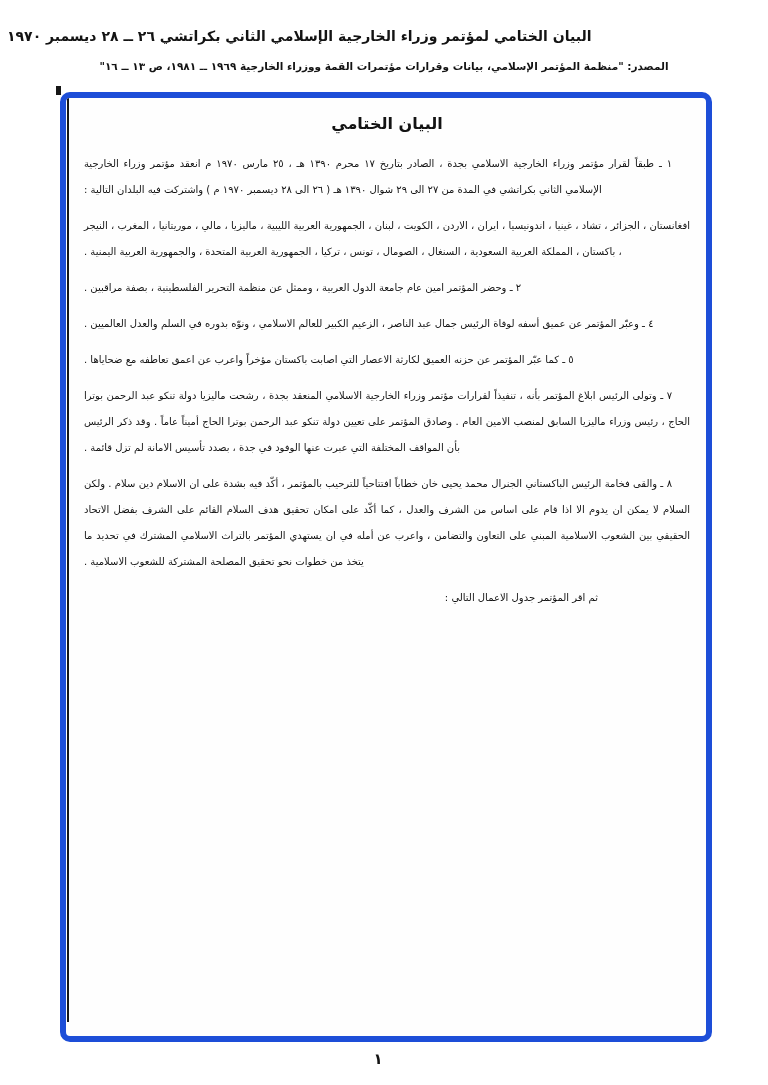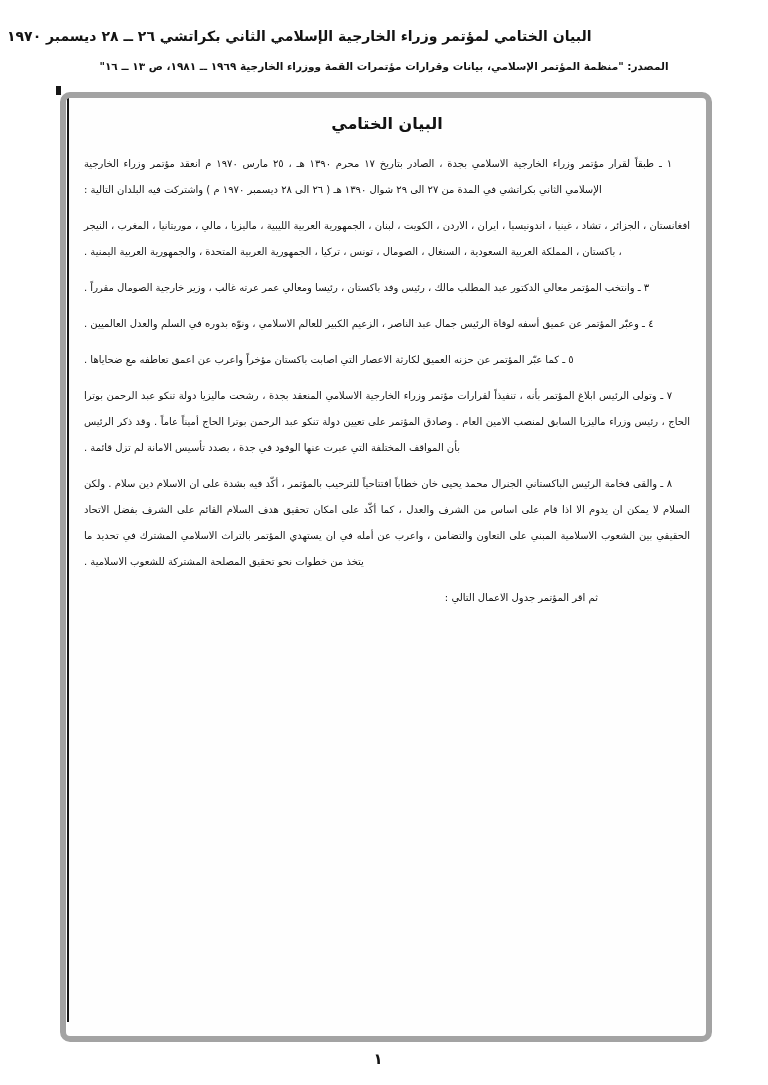--- a/index.html
+++ b/index.html
@@ -37,21 +37,21 @@
     font-weight: bold;
     font-size: 10.5px;
   }
   .frame {
     position: absolute;
     left: 60px;
     top: 92px;
     width: 652px;
     height: 950px;
     box-sizing: border-box;
-    border: 6px solid #a3a3a3;
+    border: 6px solid #1d4ed8;
     border-radius: 10px;
     padding: 8px 16px 6px 18px;
     overflow: hidden;
     background: #fefefe;
   }
   .scan-edge {
     position: absolute;
     left: 1px;
     top: 0px;
     bottom: 14px;
@@ -114,22 +114,22 @@
 <div class="frame">
 
   <div class="scan-edge"></div>
 
   <div class="doc-title">البيان الختامي</div>
 
   <p>١ ـ طبقاً لقرار مؤتمر وزراء الخارجية الاسلامي بجدة ، الصادر بتاريخ ١٧ محرم ١٣٩٠ هـ ، ٢٥ مارس ١٩٧٠ م انعقد مؤتمر وزراء الخارجية الإسلامي الثاني بكراتشي في المدة من ٢٧ الى ٢٩ شوال ١٣٩٠ هـ ( ٢٦ الى ٢٨ ديسمبر ١٩٧٠ م ) واشتركت فيه البلدان التالية :</p>
 
   <p class="countries">افغانستان ، الجزائر ، تشاد ، غينيا ، اندونيسيا ، ايران ، الاردن ، الكويت ، لبنان ، الجمهورية العربية الليبية ، ماليزيا ، مالي ، موريتانيا ، المغرب ، النيجر ، باكستان ، المملكة العربية السعودية ، السنغال ، الصومال ، تونس ، تركيا ، الجمهورية العربية المتحدة ، والجمهورية العربية اليمنية .</p>
 
+  <p>٢ ـ وحضر المؤتمر امين عام جامعة الدول العربية ، وممثل عن منظمة التحرير الفلسطينية ، بصفة مراقبين .</p>
 
-  <p>٣ ـ وانتخب المؤتمر معالي الدكتور عبد المطلب مالك ، رئيس وفد باكستان ، رئيسا ومعالي عمر عرته غالب ، وزير خارجية الصومال مقرراً .</p>
 
   <p>٤ ـ وعبّر المؤتمر عن عميق أسفه لوفاة الرئيس جمال عبد الناصر ، الزعيم الكبير للعالم الاسلامي ، ونوّه بدوره في السلم والعدل العالميين .</p>
 
   <p>٥ ـ كما عبّر المؤتمر عن حزنه العميق لكارثة الاعصار التي اصابت باكستان مؤخراً واعرب عن اعمق تعاطفه مع ضحاياها .</p>
 
 
   <p>٧ ـ وتولى الرئيس ابلاغ المؤتمر بأنه ، تنفيذاً لقرارات مؤتمر وزراء الخارجية الاسلامي المنعقد بجدة ، رشحت ماليزيا دولة تنكو عبد الرحمن بوترا الحاج ، رئيس وزراء ماليزيا السابق لمنصب الامين العام . وصادق المؤتمر على تعيين دولة تنكو عبد الرحمن بوترا الحاج أميناً عاماً . وقد ذكر الرئيس بأن المواقف المختلفة التي عبرت عنها الوفود في جدة ، بصدد تأسيس الامانة لم تزل قائمة .</p>
 
   <p>٨ ـ والقى فخامة الرئيس الباكستاني الجنرال محمد يحيى خان خطاباً افتتاحياً للترحيب بالمؤتمر ، أكّد فيه بشدة على ان الاسلام دين سلام . ولكن السلام لا يمكن ان يدوم الا اذا قام على اساس من الشرف والعدل ، كما أكّد على امكان تحقيق هدف السلام القائم على الشرف بفضل الاتحاد الحقيقي بين الشعوب الاسلامية المبني على التعاون والتضامن ، واعرب عن أمله في ان يستهدي المؤتمر بالتراث الاسلامي المشترك في تحديد ما يتخذ من خطوات نحو تحقيق المصلحة المشتركة للشعوب الاسلامية .</p>
 

